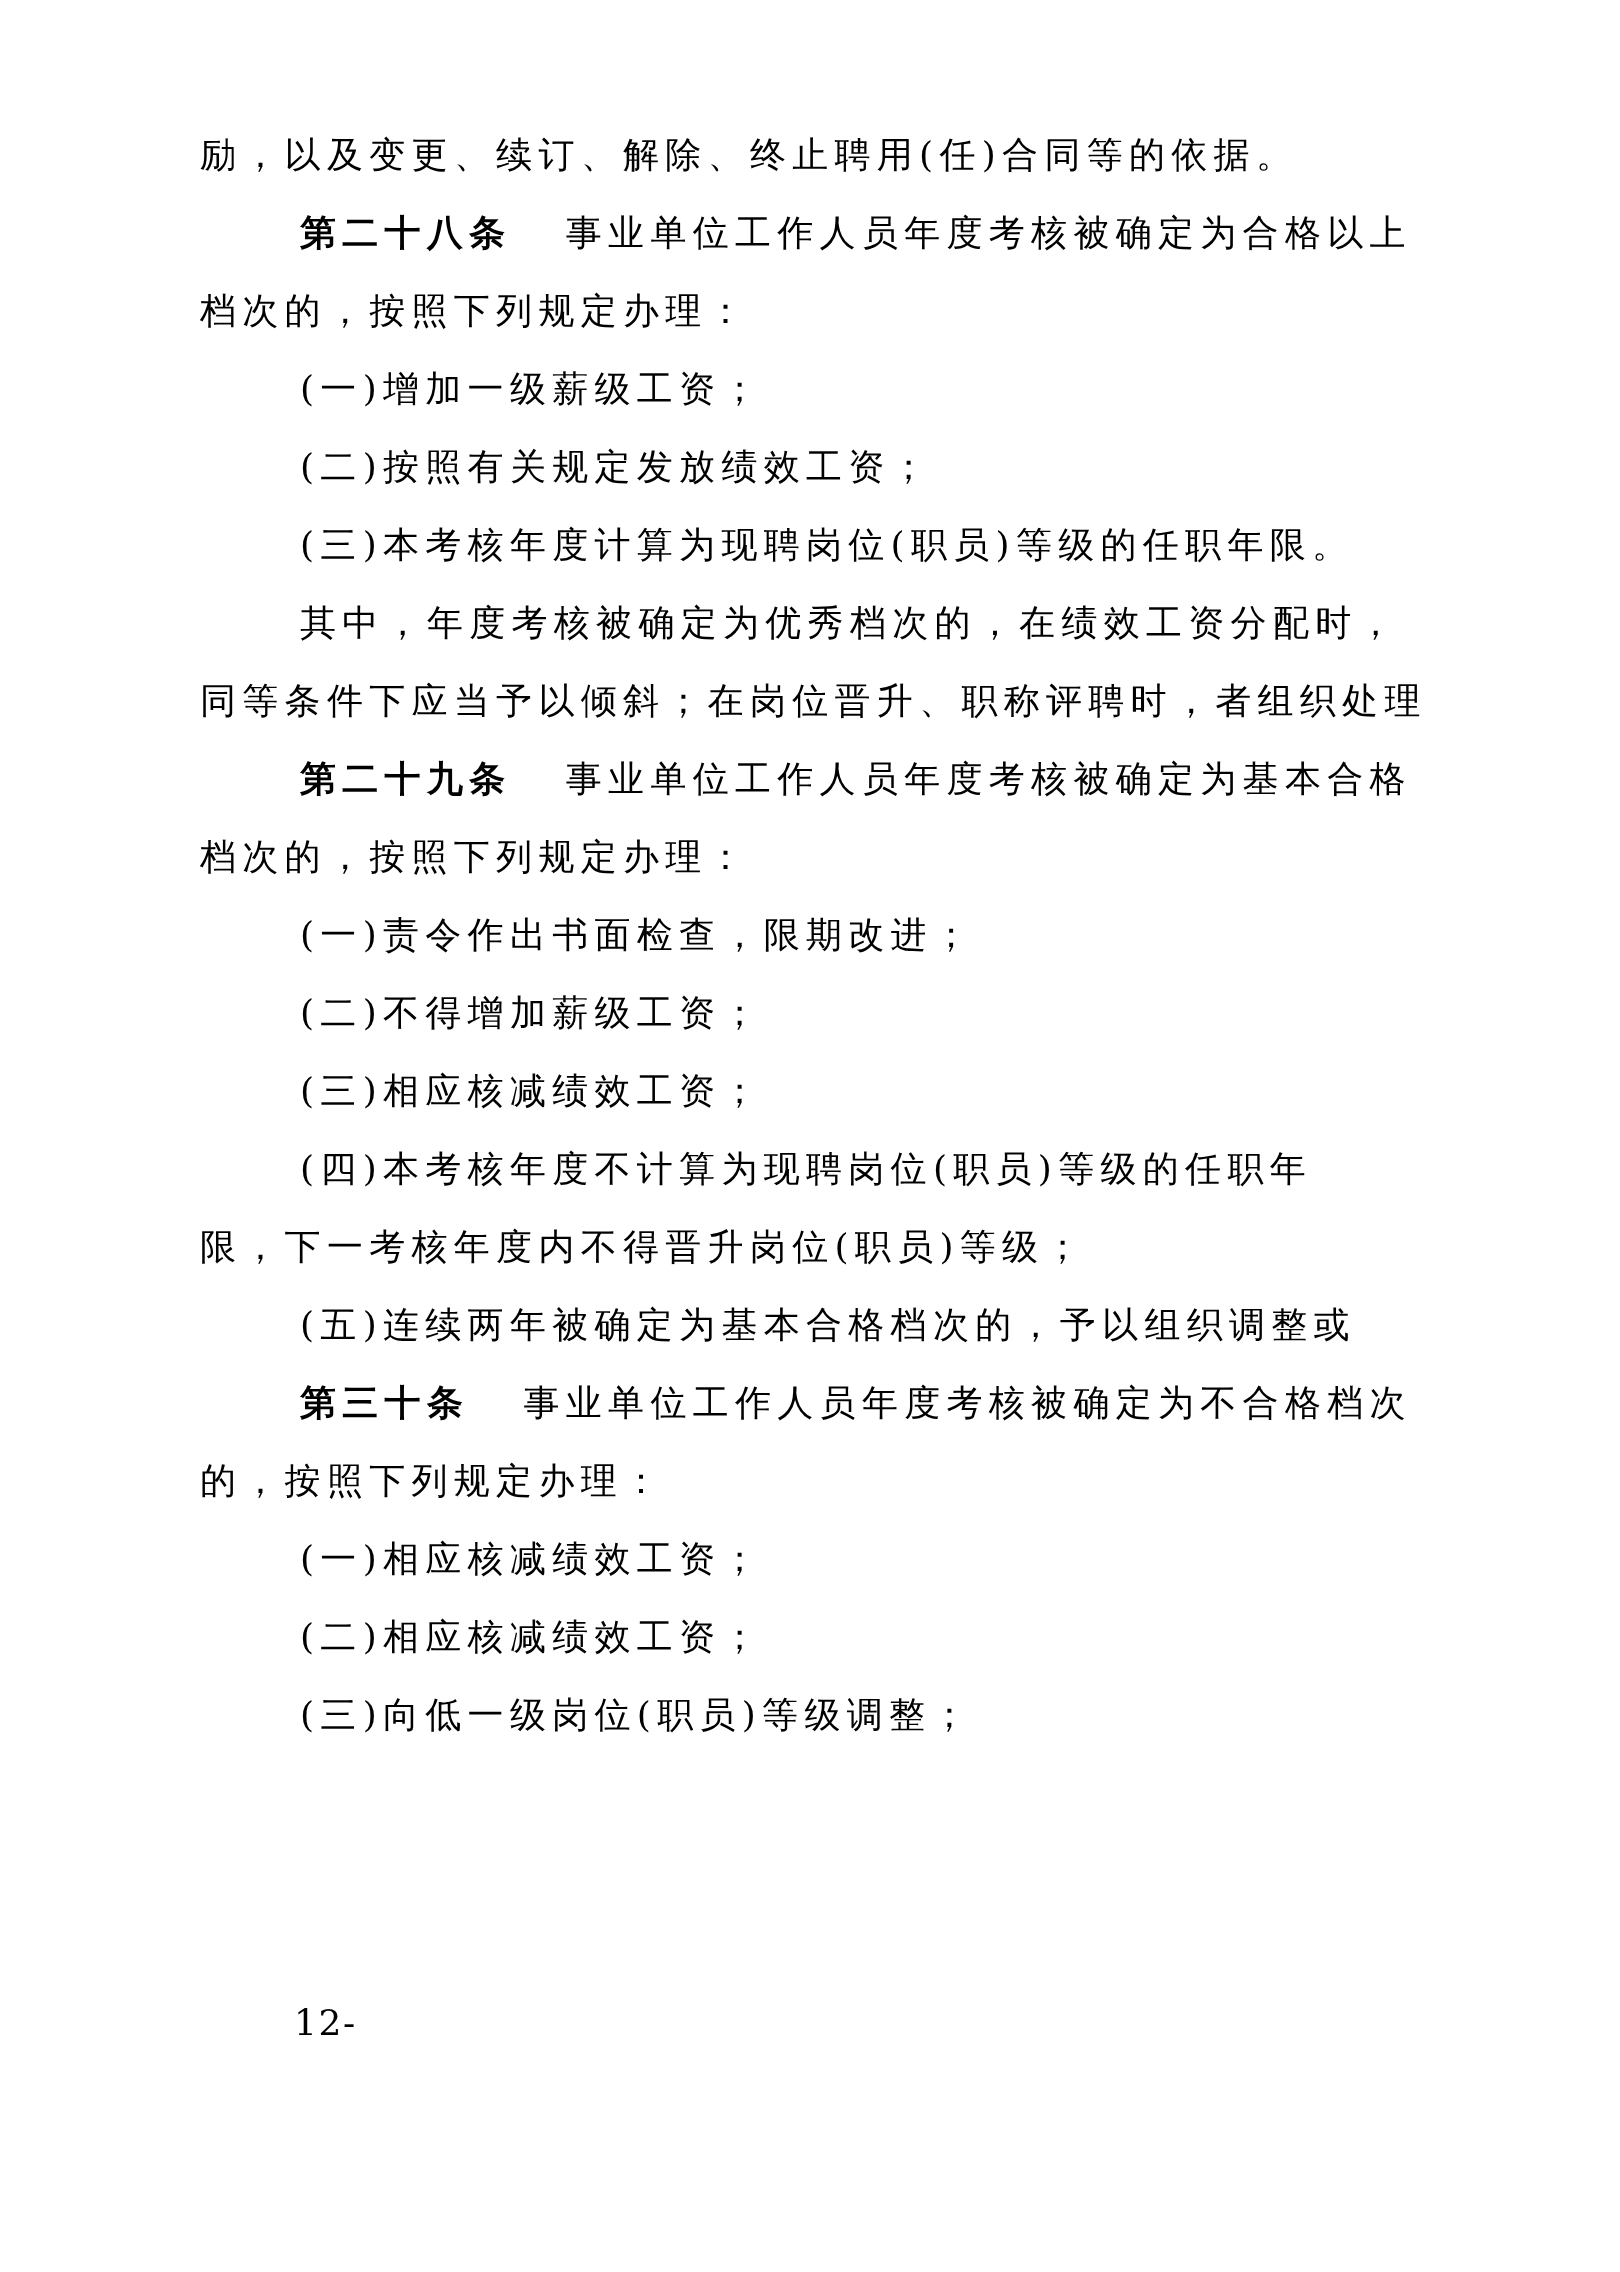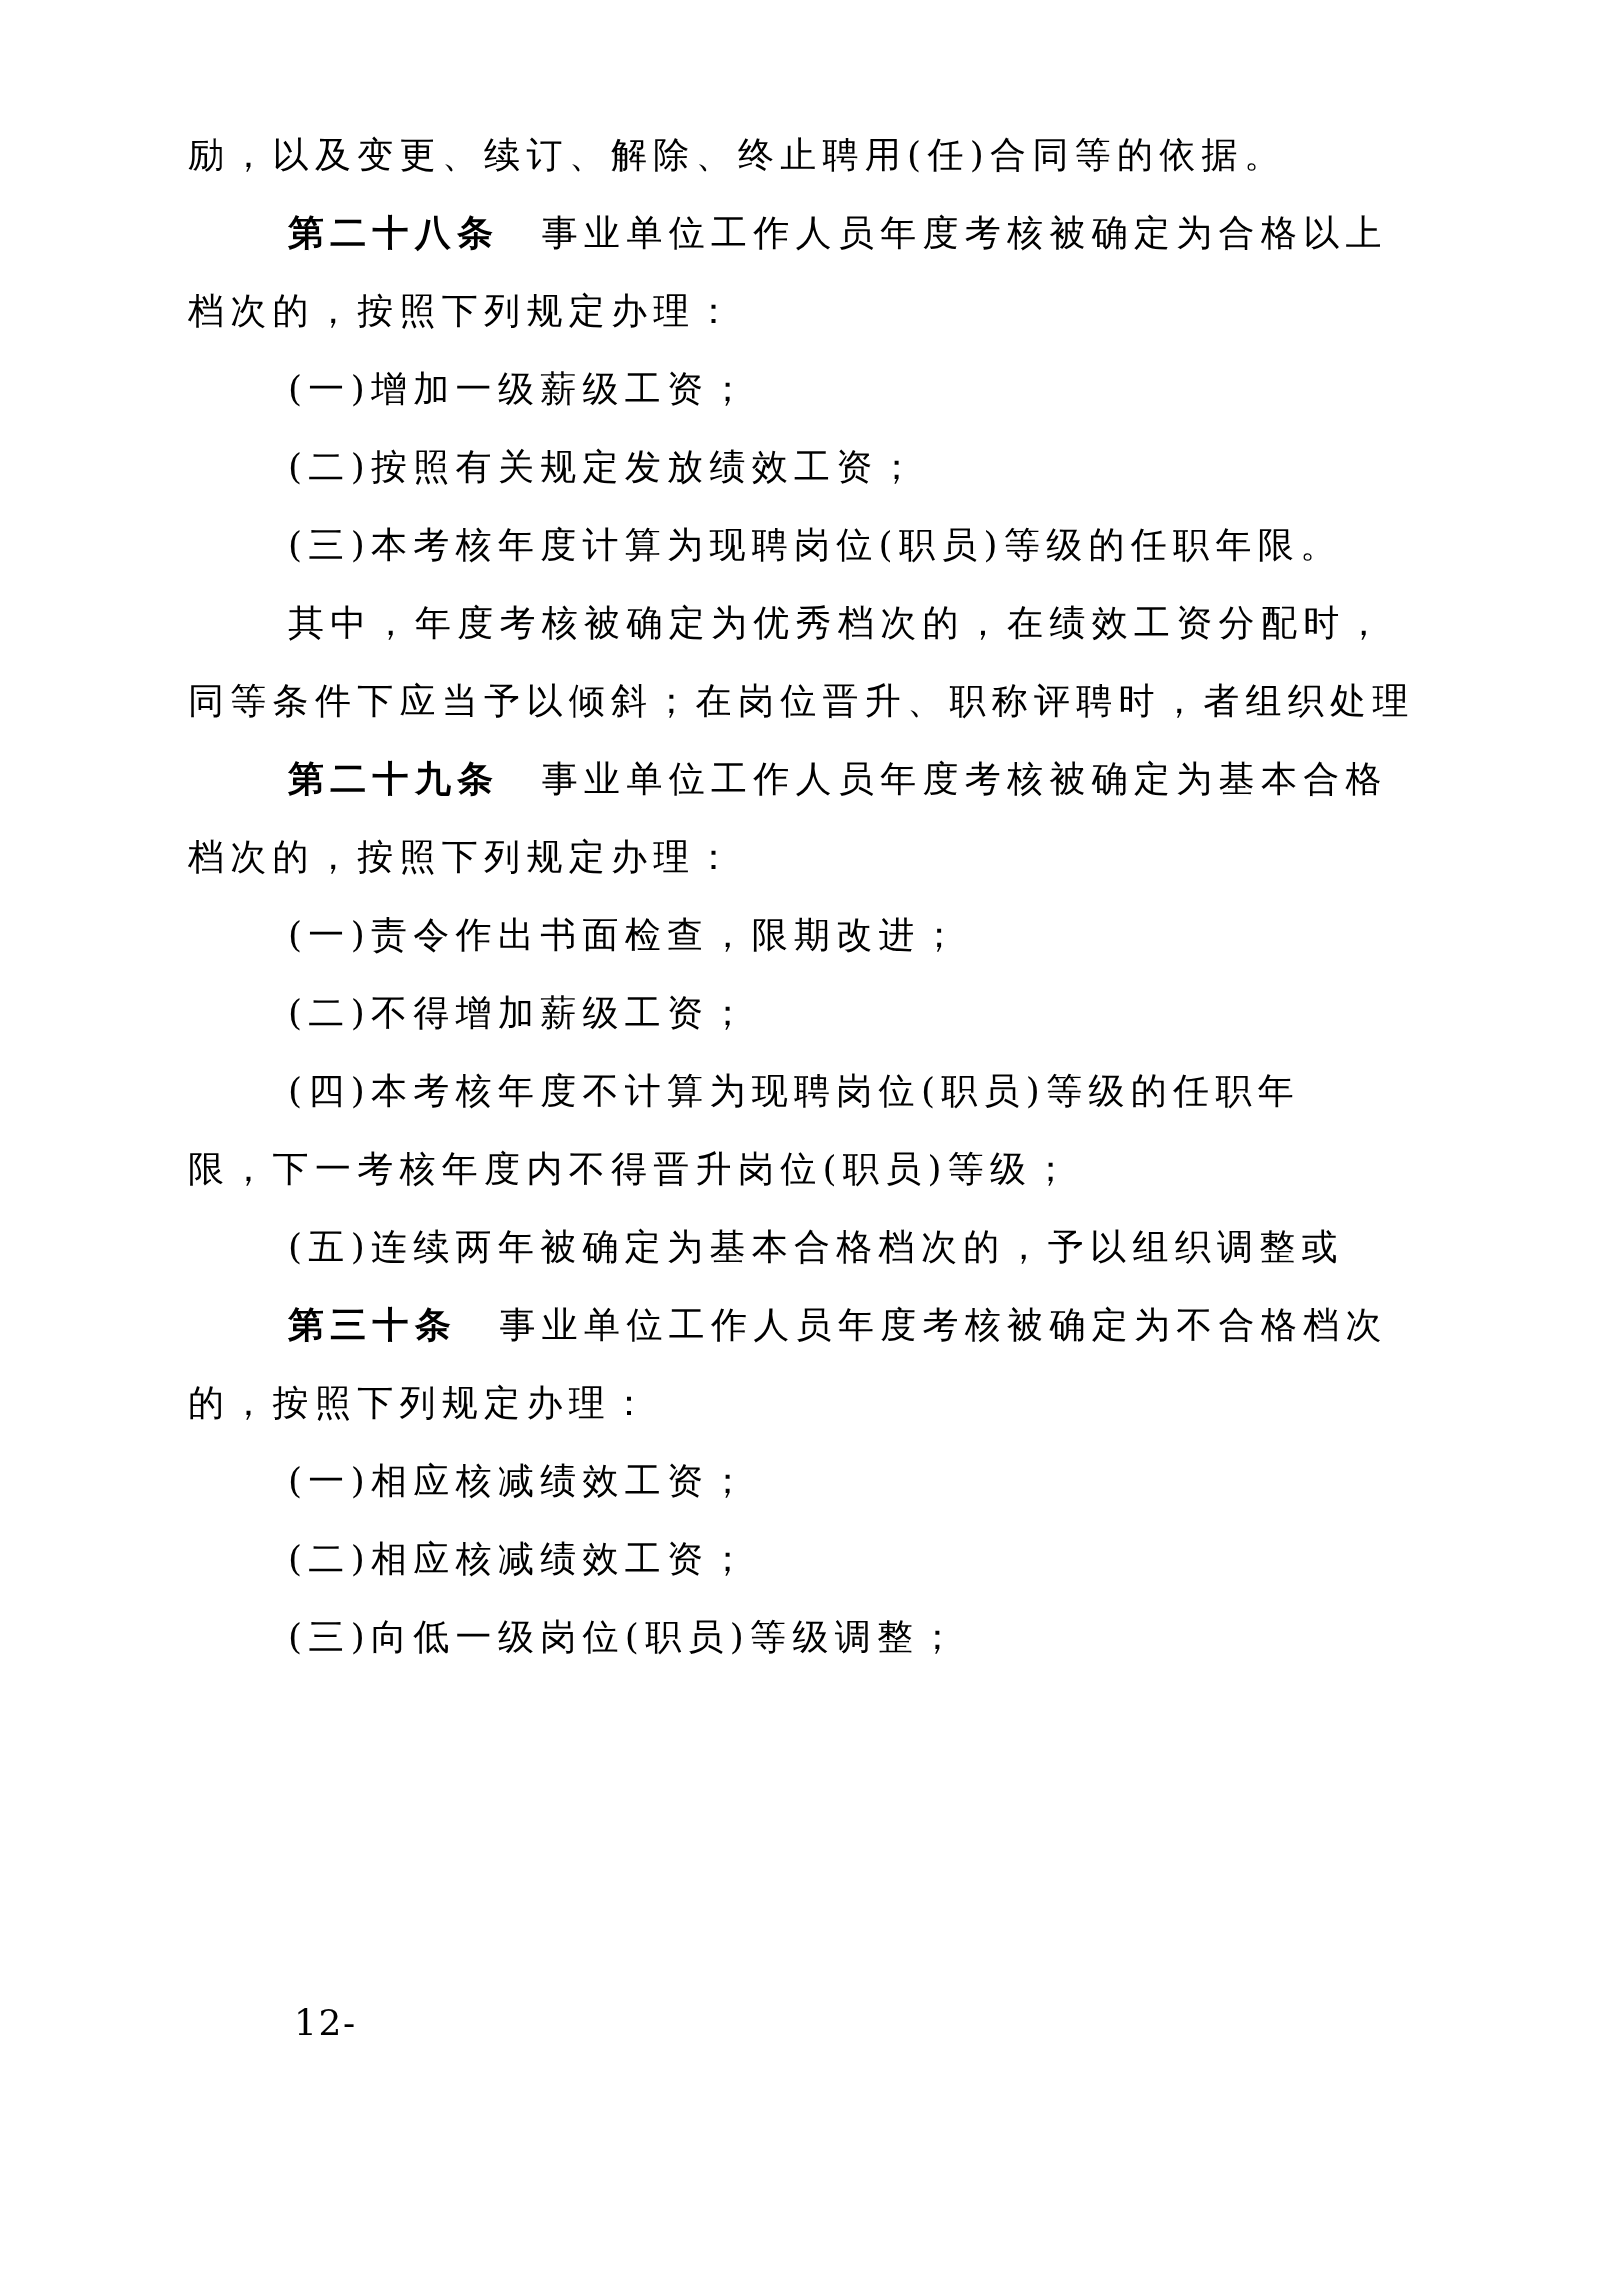--- a/index.html
+++ b/index.html
@@ -31,20 +31,21 @@
     line-height: 78px;
     font-size: 36px;
     letter-spacing: 6.3px;
     white-space: nowrap;
   }
   .line.indent {
     padding-left: 100px;
   }
   .seg {
     font-weight: 400;
+    margin-left: 12px;
   }
   .seg-bold {
     font-family: Liberation Sans, sans-serif;
     font-weight: 700;
   }
   .page-number {
     position: absolute;
     left: 294px;
     top: 2000px;
     font-size: 36px;
@@ -63,20 +64,21 @@
       <div class="line"><span class="seg">档次的，按照下列规定办理：</span></div>
       <div class="line indent"><span class="seg">(一)增加一级薪级工资；</span></div>
       <div class="line indent"><span class="seg">(二)按照有关规定发放绩效工资；</span></div>
       <div class="line indent"><span class="seg">(三)本考核年度计算为现聘岗位(职员)等级的任职年限。</span></div>
       <div class="line indent"><span class="seg">其中，年度考核被确定为优秀档次的，在绩效工资分配时，</span></div>
       <div class="line"><span class="seg">同等条件下应当予以倾斜；在岗位晋升、职称评聘时，者组织处理</span></div>
       <div class="line indent"><span class="seg seg-bold">第二十九条</span><span class="seg">　事业单位工作人员年度考核被确定为基本合格</span></div>
       <div class="line"><span class="seg">档次的，按照下列规定办理：</span></div>
       <div class="line indent"><span class="seg">(一)责令作出书面检查，限期改进；</span></div>
       <div class="line indent"><span class="seg">(二)不得增加薪级工资；</span></div>
+      <div class="line indent"><span class="seg">(三)相应核减绩效工资；</span></div>
       <div class="line indent"><span class="seg">(四)本考核年度不计算为现聘岗位(职员)等级的任职年</span></div>
       <div class="line"><span class="seg">限，下一考核年度内不得晋升岗位(职员)等级；</span></div>
       <div class="line indent"><span class="seg">(五)连续两年被确定为基本合格档次的，予以组织调整或</span></div>
       <div class="line indent"><span class="seg seg-bold">第三十条</span><span class="seg">　事业单位工作人员年度考核被确定为不合格档次</span></div>
       <div class="line"><span class="seg">的，按照下列规定办理：</span></div>
       <div class="line indent"><span class="seg">(一)相应核减绩效工资；</span></div>
       <div class="line indent"><span class="seg">(二)相应核减绩效工资；</span></div>
       <div class="line indent"><span class="seg">(三)向低一级岗位(职员)等级调整；</span></div>
     </div>
   <div class="page-number">12-</div>

